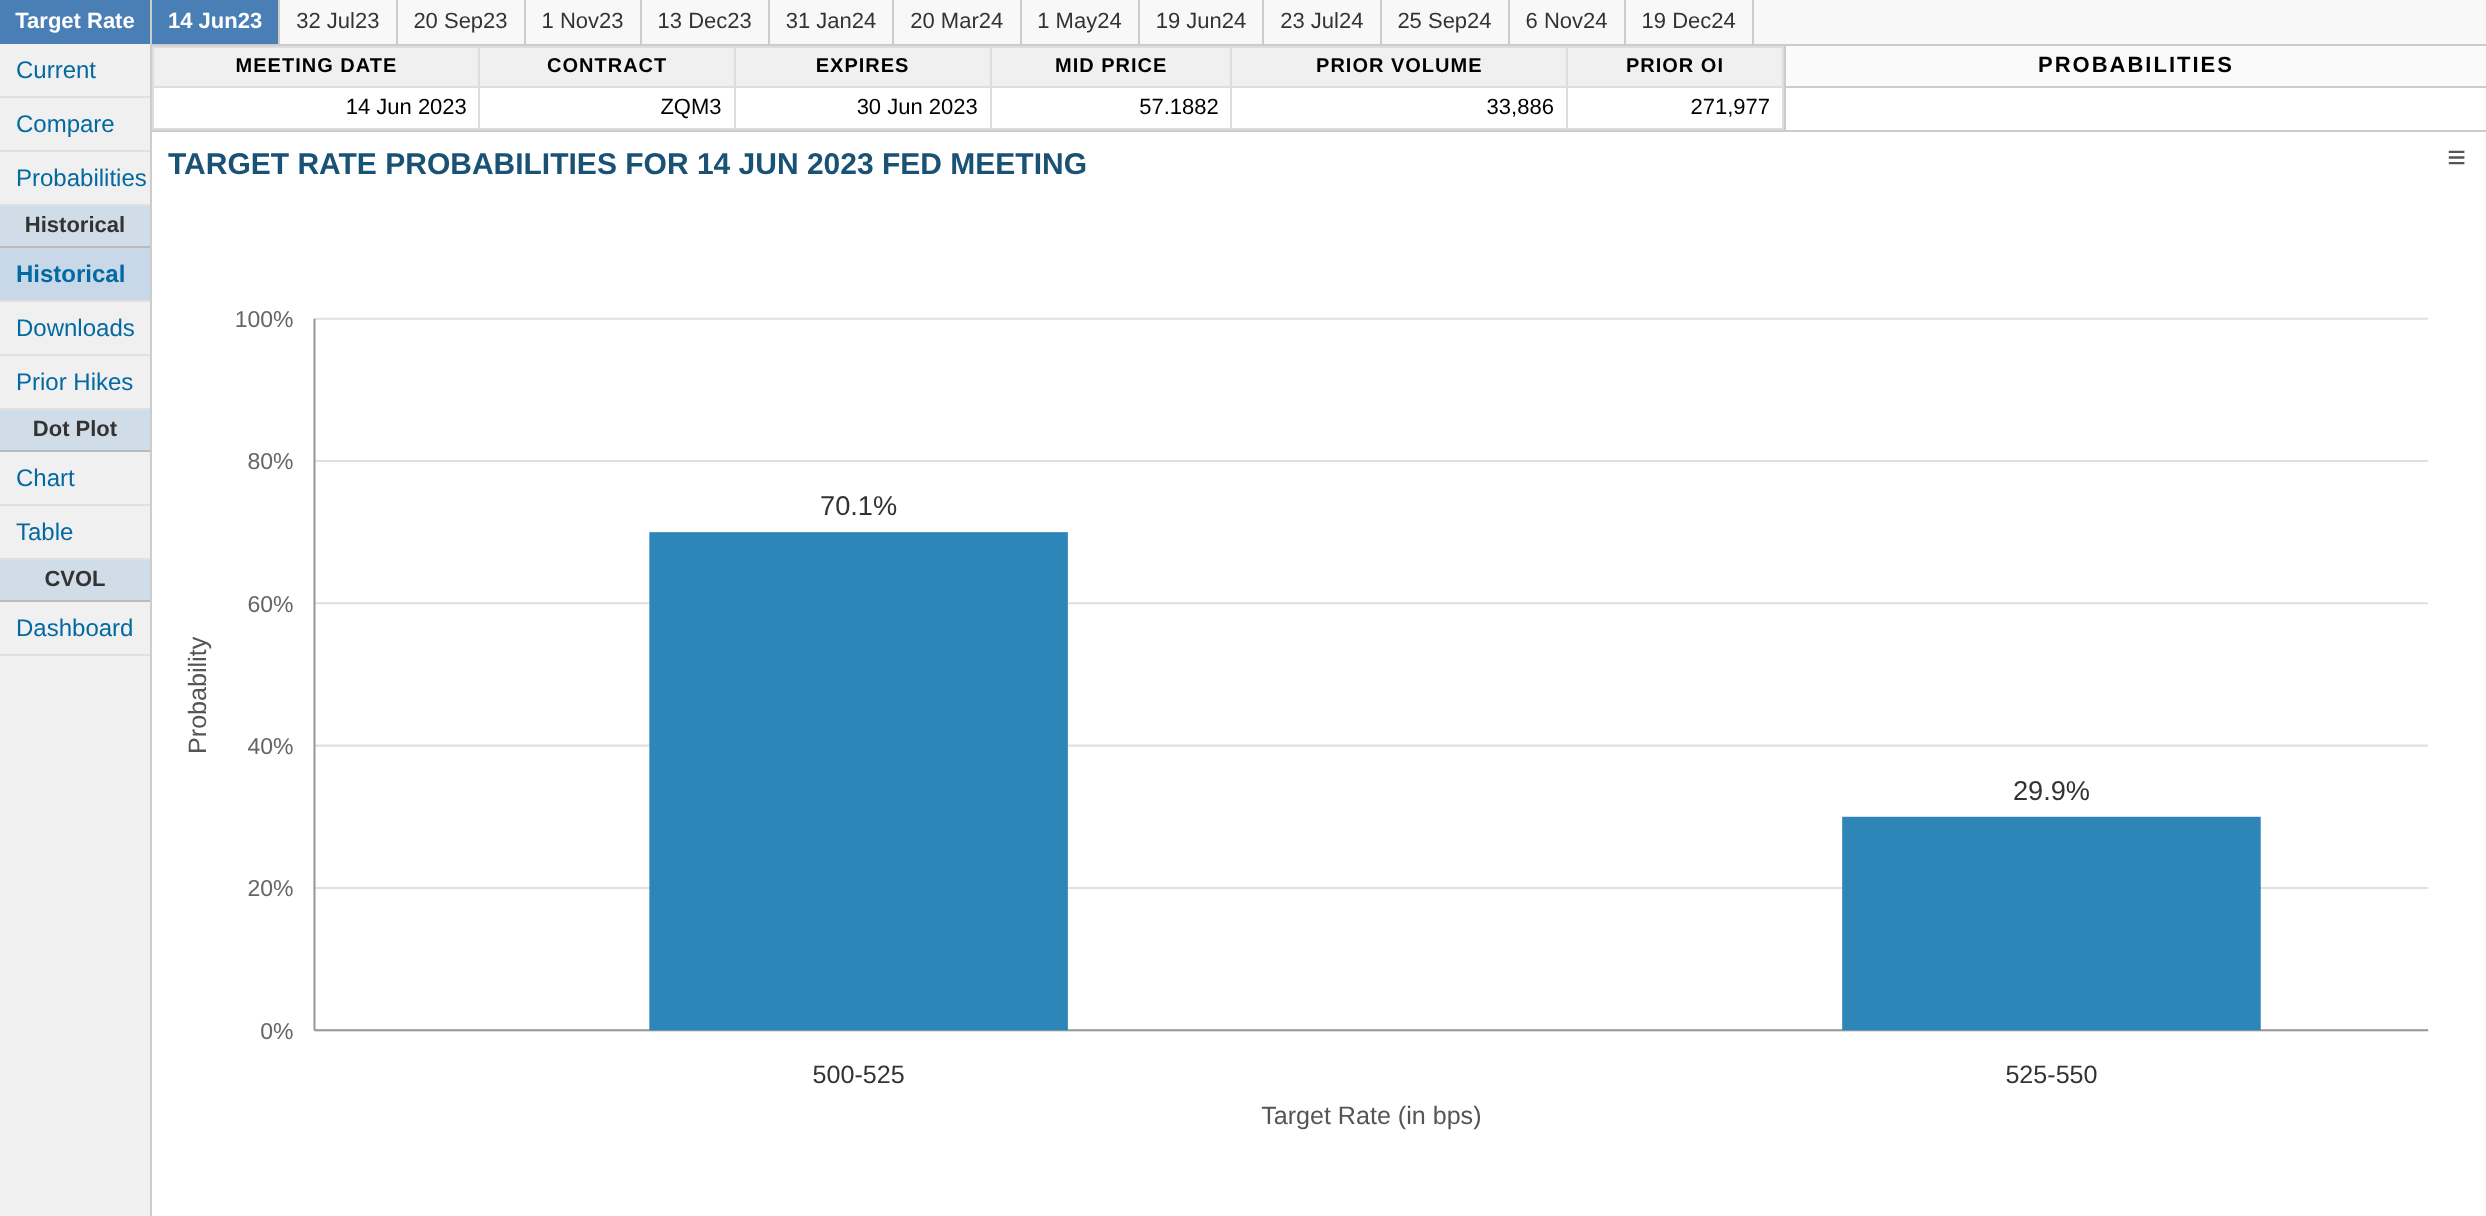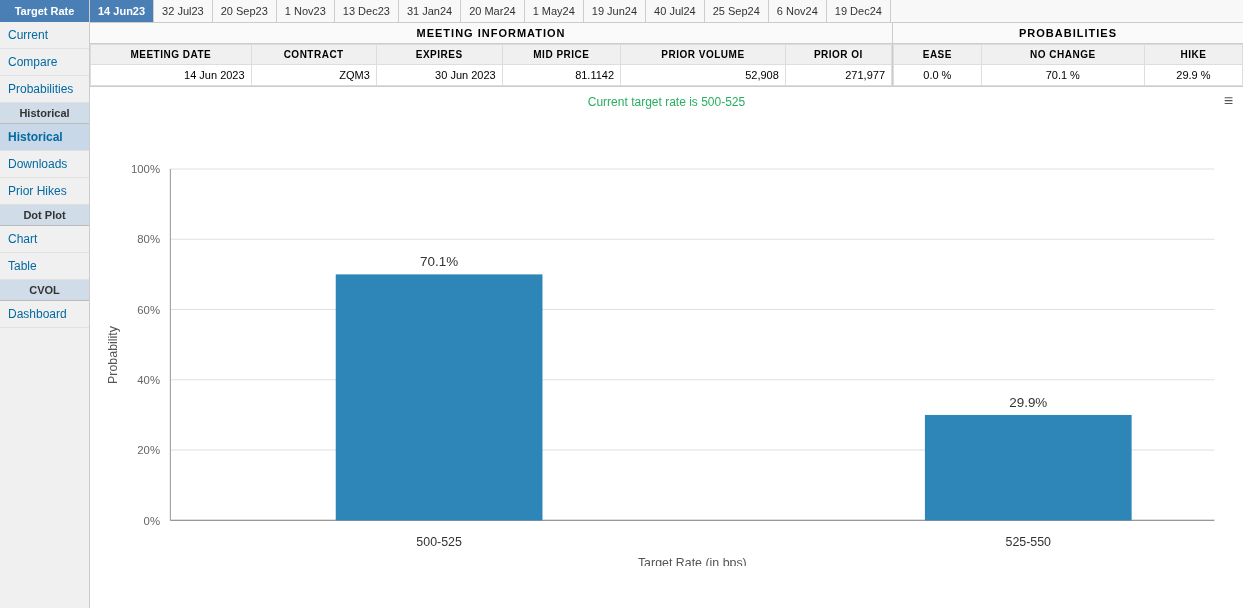--- a/index.html
+++ b/index.html
@@ -1,20 +1,20 @@
 <!DOCTYPE html>
 <html><head>
   <meta charset="utf-8">
   <style>
     * { box-sizing: border-box; margin: 0; padding: 0; }
     body { font-family: Arial, sans-serif; font-size: 12px; background: #fff; display: flex; height: 608px; overflow: hidden; }
 
     
     #sidebar {
-      width: 90px;
+      width: 76px;
       background: #f0f0f0;
       border-right: 1px solid #ccc;
       display: flex;
       flex-direction: column;
       flex-shrink: 0;
     }
     .sidebar-section-header {
       background: #4a7fb5;
       color: #fff;
       text-align: center;
@@ -219,80 +219,61 @@
   <div id="date-tabs">
   <div class="date-tab active">14 Jun23</div>
       <div class="date-tab">32 Jul23</div>
       <div class="date-tab">20 Sep23</div>
       <div class="date-tab">1 Nov23</div>
       <div class="date-tab">13 Dec23</div>
       <div class="date-tab">31 Jan24</div>
       <div class="date-tab">20 Mar24</div>
       <div class="date-tab">1 May24</div>
       <div class="date-tab">19 Jun24</div>
-      <div class="date-tab">40 Jul24</div>
+      <div class="date-tab">23 Jul24</div>
       <div class="date-tab">25 Sep24</div>
       <div class="date-tab">6 Nov24</div>
       <div class="date-tab">19 Dec24</div>
     </div>
 
   <div id="meeting-area">
     <div id="meeting-info">
-      <div class="section-header">
-        <span>MEETING INFORMATION</span>
-      </div>
       <table class="info-table">
         <thead>
           <tr>
             <th>MEETING DATE</th>
             <th>CONTRACT</th>
             <th>EXPIRES</th>
             <th>MID PRICE</th>
             <th>PRIOR VOLUME</th>
             <th>PRIOR OI</th>
           </tr>
         </thead>
         <tbody>
           <tr>
             <td>14 Jun 2023</td>
             <td>ZQM3</td>
             <td>30 Jun 2023</td>
-            <td>81.1142</td>
-            <td>52,908</td>
+            <td>57.1882</td>
+            <td>33,886</td>
             <td>271,977</td>
           </tr>
         </tbody>
       </table>
     </div>
     <div id="probabilities-section">
       <div class="section-header">
         <span>PROBABILITIES</span>
       </div>
-      <table class="prob-table">
-        <thead>
-          <tr>
-            <th>EASE</th>
-            <th>NO CHANGE</th>
-            <th>HIKE</th>
-          </tr>
-        </thead>
-        <tbody>
-          <tr>
-            <td>0.0 %</td>
-            <td>70.1 %</td>
-            <td>29.9 %</td>
-          </tr>
-        </tbody>
-      </table>
     </div>
   </div>
 
   <div id="chart-area">
+    <div id="chart-title">TARGET RATE PROBABILITIES FOR 14 JUN 2023 FED MEETING</div>
     <div id="menu-icon">≡</div>
-    <div id="chart-subtitle">Current target rate is 500-525</div>
     <div id="chart-container">
       <svg id="bar-chart" viewBox="0 0 1100 430" preserveAspectRatio="xMidYMid meet">
 
         <text x="18" y="230" text-anchor="middle" font-size="12" fill="#555" transform="rotate(-90, 18, 230)">Probability</text>
 
         <line x1="70" y1="390" x2="1080" y2="390" stroke="#e0e0e0" stroke-width="1"></line>
         <text x="60" y="394" text-anchor="end" font-size="11" fill="#666">0%</text>
         <line x1="70" y1="322" x2="1080" y2="322" stroke="#e0e0e0" stroke-width="1"></line>
         <text x="60" y="326" text-anchor="end" font-size="11" fill="#666">20%</text>
         <line x1="70" y1="254" x2="1080" y2="254" stroke="#e0e0e0" stroke-width="1"></line>

